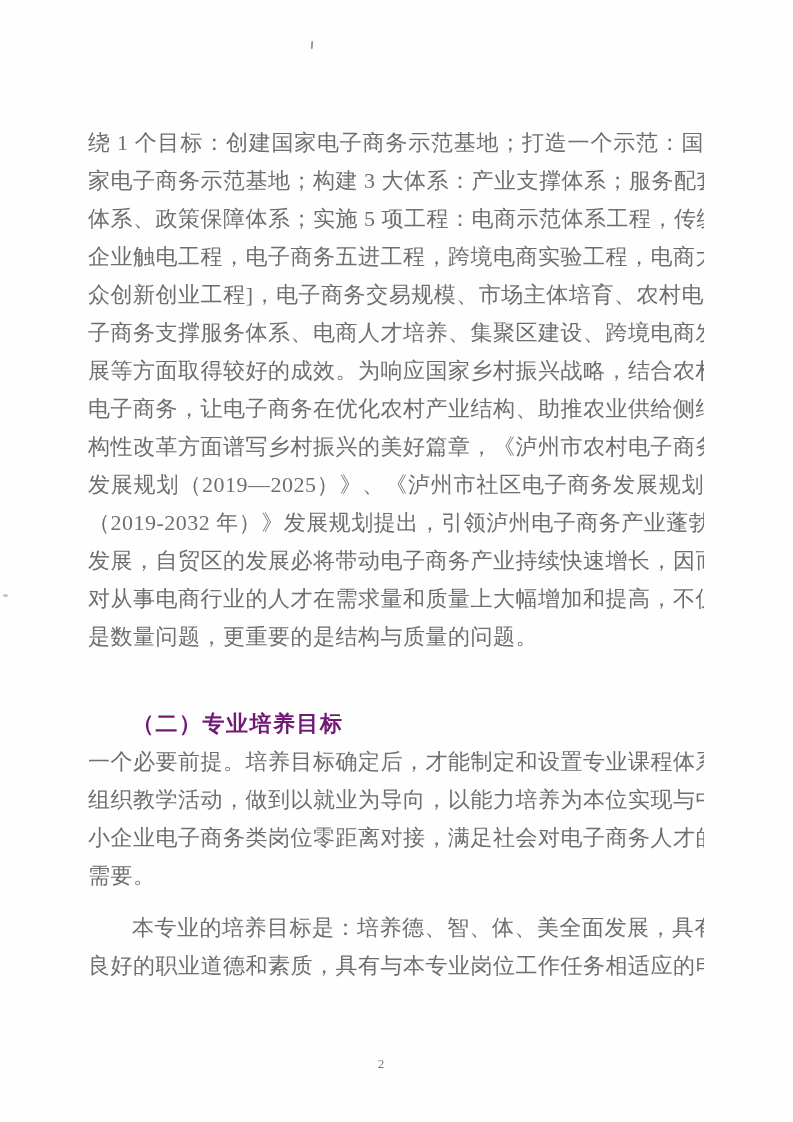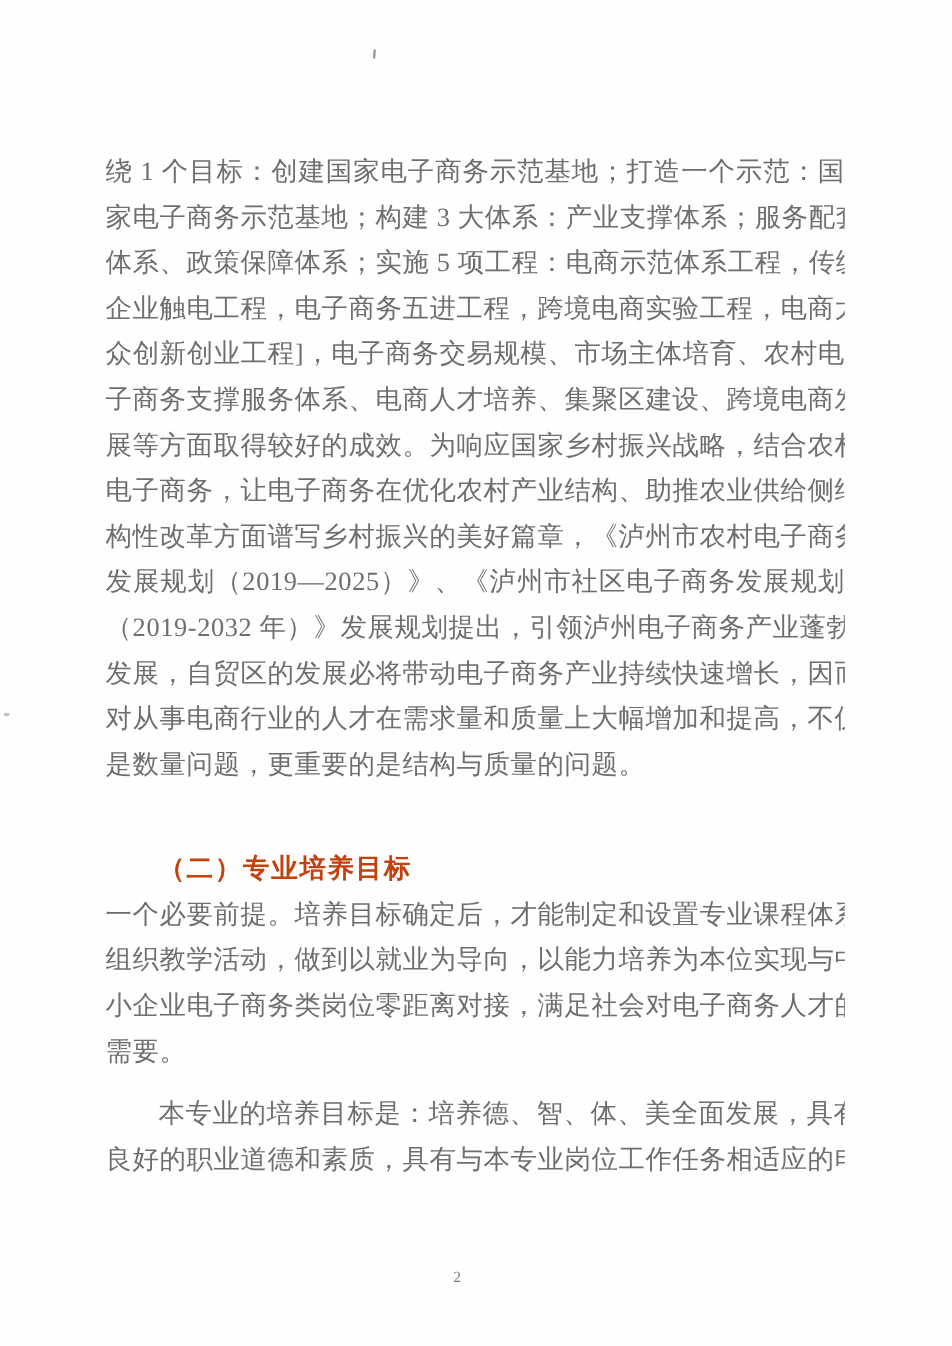--- a/index.html
+++ b/index.html
@@ -41,21 +41,21 @@
   }
   .line.indent {
     text-indent: 44px;
   }
   .para-block { margin: 0; }
   .heading-block {
     margin-top: 49px;
   }
   .heading-block .line {
     font-weight: 700;
-    color: #c2410c;
+    color: #701a75;
     text-indent: 44px;
     letter-spacing: 1.5px;
   }
   .gap-before {
     margin-top: 14px;
   }
   .page-number {
     position: absolute;
     top: 1056px;
     left: 0;

